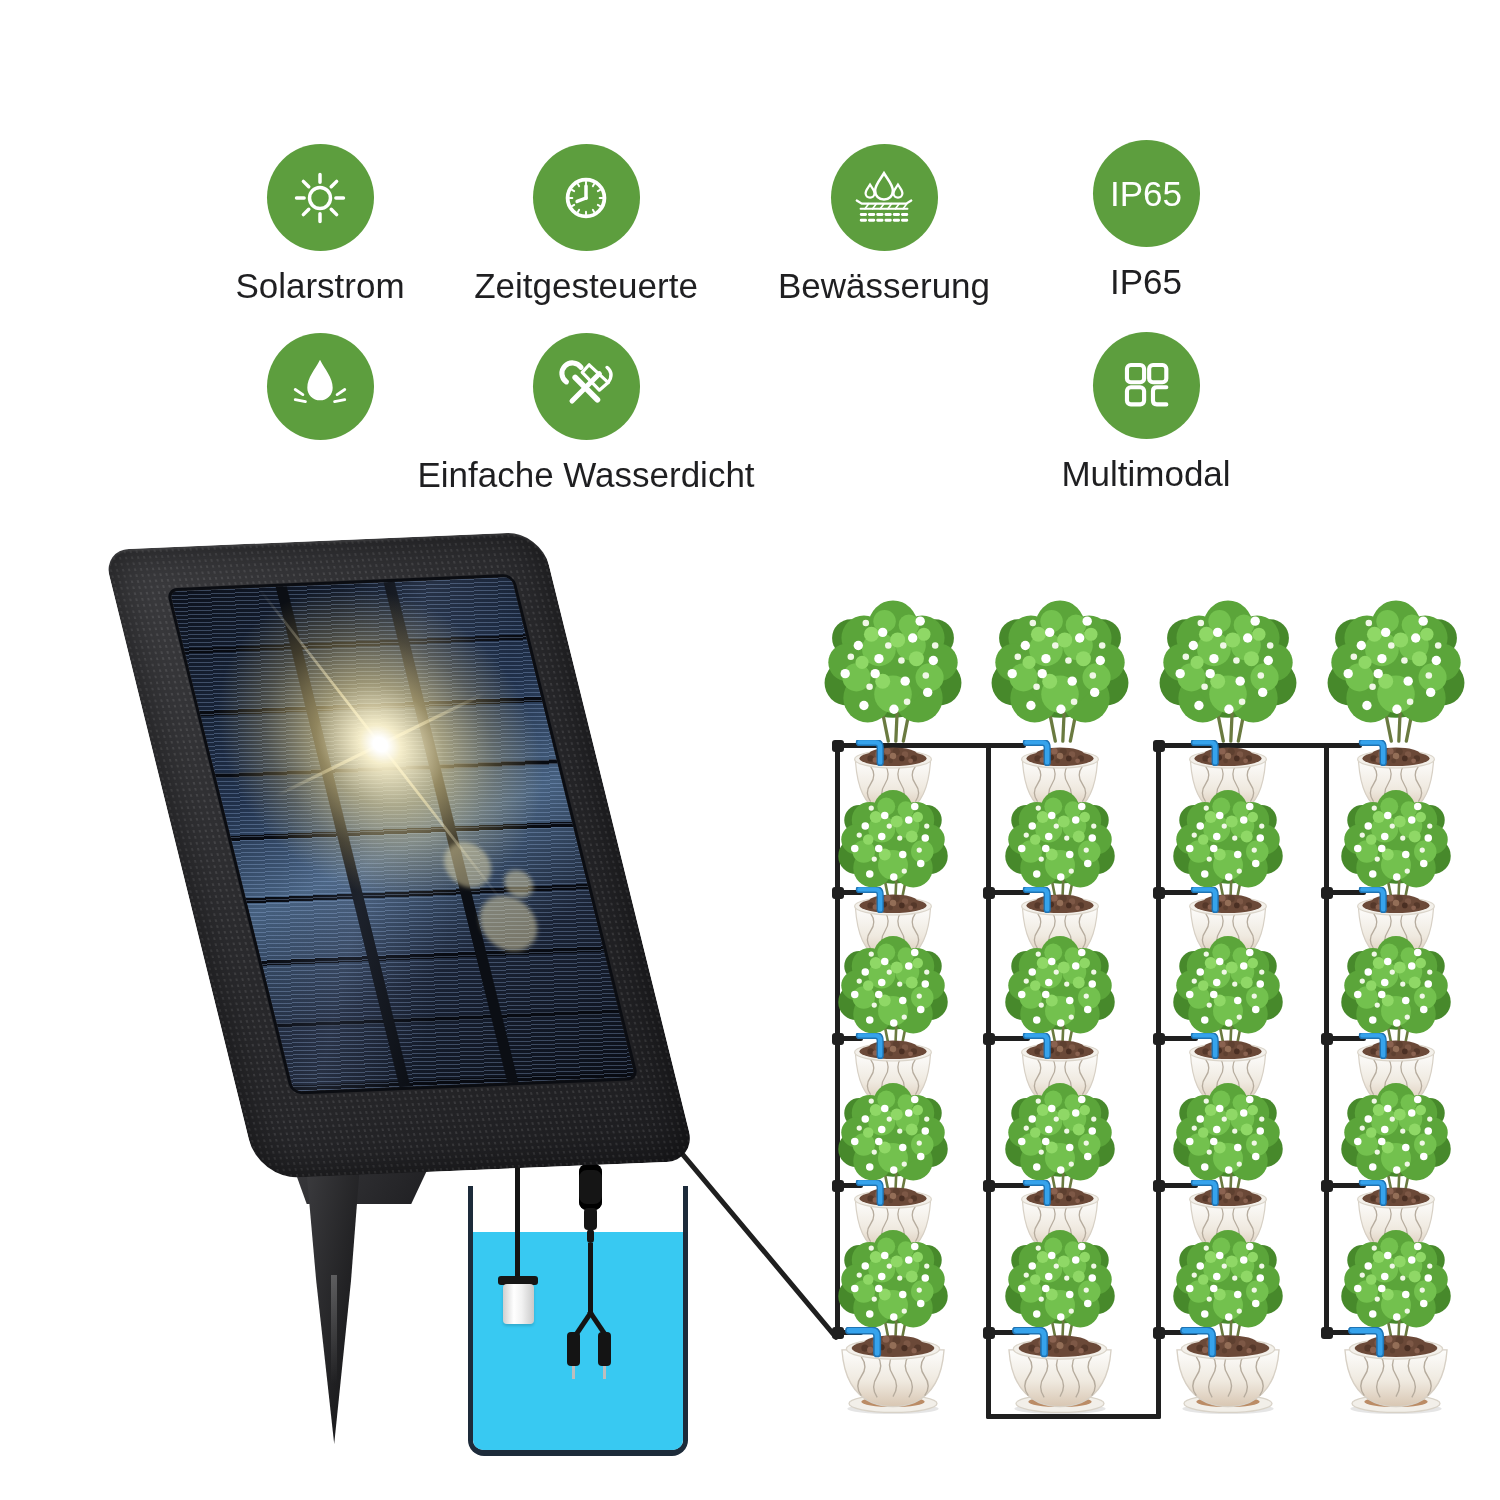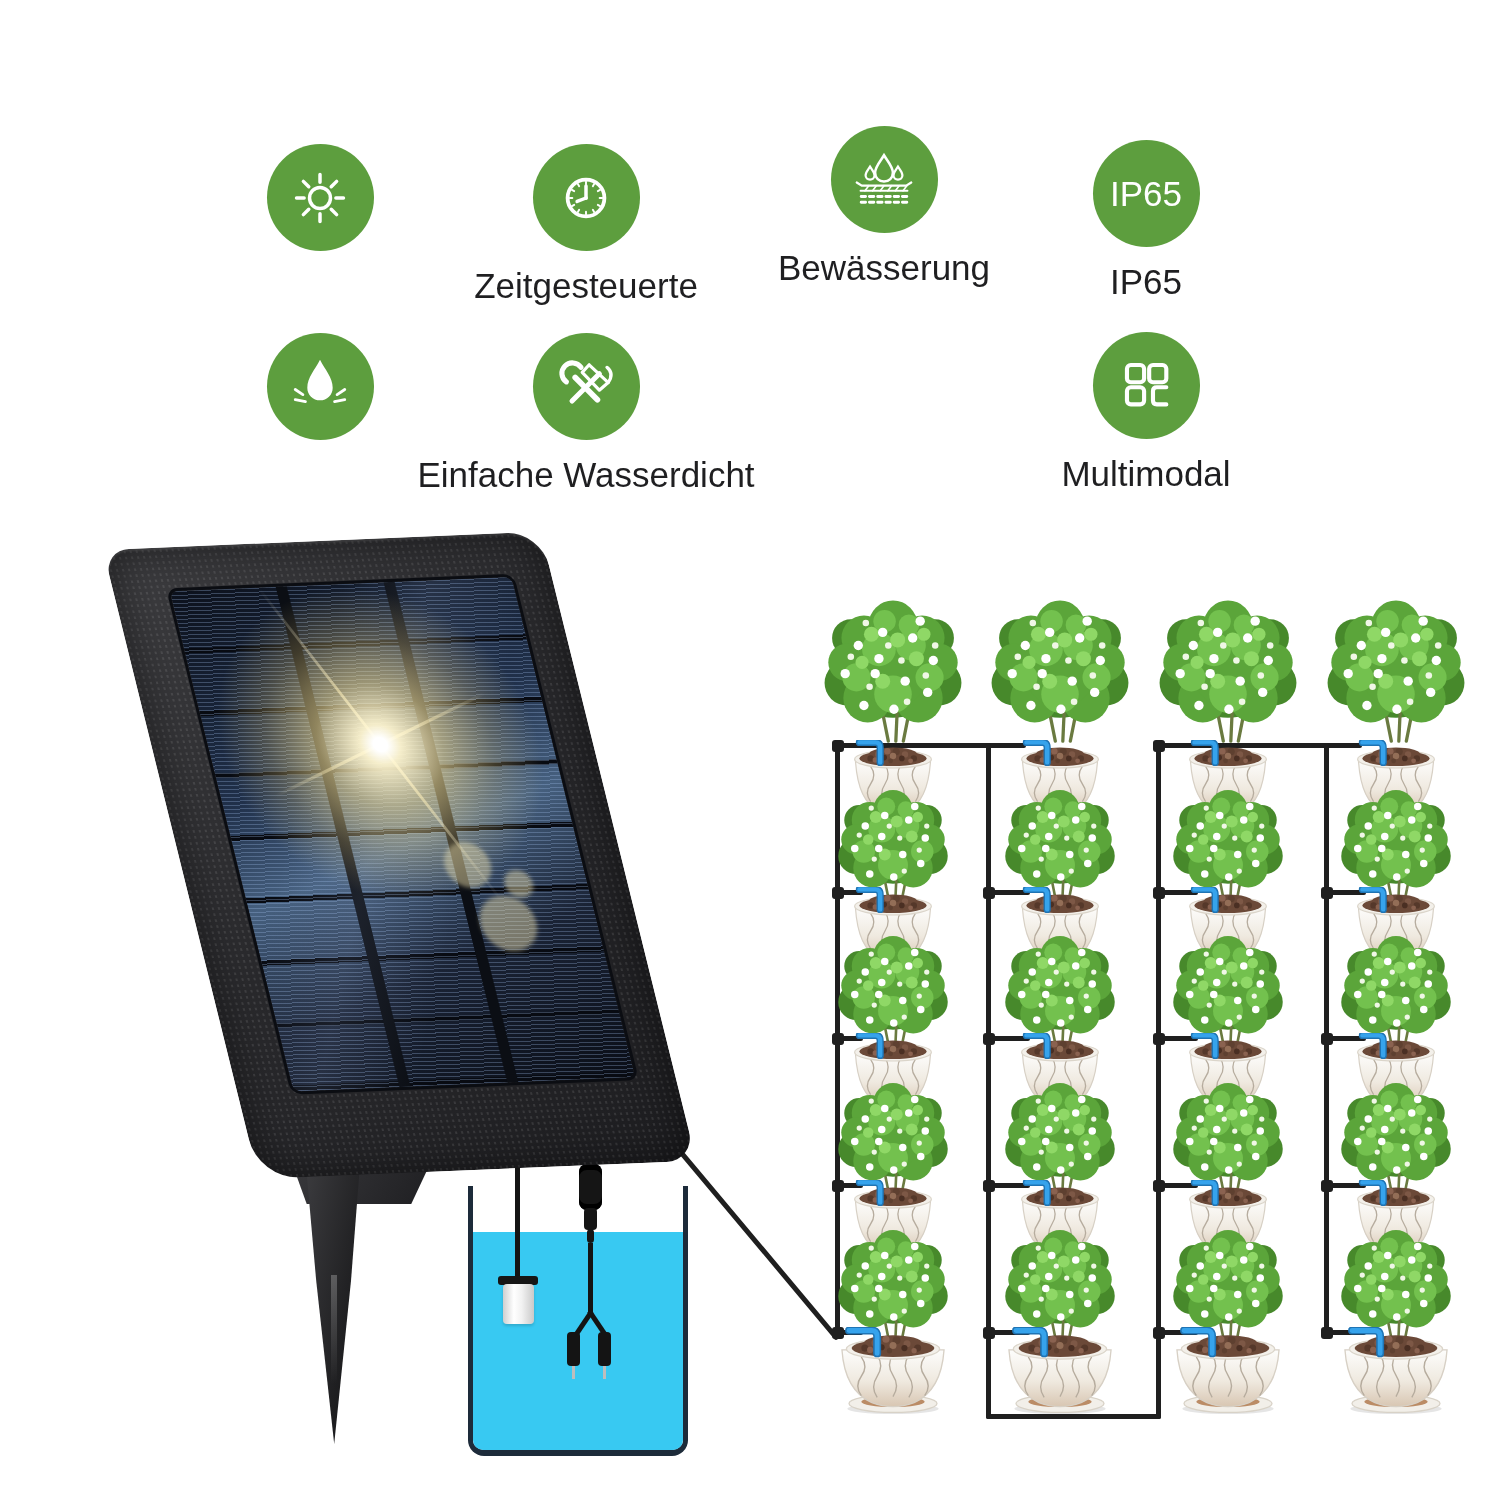--- a/index.html
+++ b/index.html
@@ -81,35 +81,36 @@
 <div class="canvas">
 
 
   <div class="feat" style="left:320px;top:144px">
     <div class="circle">
       <svg viewBox="0 0 104 104" fill="none" stroke="#fff" stroke-linecap="round">
         <circle cx="52" cy="52" r="16.5" stroke-width="5.5"></circle>
         <path stroke-width="5.5" d="M52 27 V15 M52 77 V89 M27 52 H15 M77 52 H89 M69.7 34.3 L78.2 25.8 M34.3 34.3 L25.8 25.8 M34.3 69.7 L25.8 78.2 M69.7 69.7 L78.2 78.2"></path>
       </svg>
     </div>
+    <div class="flabel">Solarstrom</div>
   </div>
 
   <div class="feat" style="left:586px;top:144px">
     <div class="circle">
       <svg viewBox="0 0 104 104" fill="none" stroke="#fff" stroke-linecap="round">
         <circle cx="52" cy="52" r="29" stroke-width="6"></circle>
         <path stroke-width="3" d="M73.5 52 H77.5 M70.6 62.8 L74.1 64.8 M62.8 70.6 L64.8 74.1 M52 73.5 V77.5 M41.2 70.6 L39.2 74.1 M33.4 62.8 L29.9 64.8 M30.5 52 H26.5 M33.4 41.2 L29.9 39.2 M41.2 33.4 L39.2 29.9 M52 30.5 V26.5 M62.8 33.4 L64.8 29.9 M70.6 41.2 L74.1 39.2"></path>
         <path stroke-width="5.5" d="M52 52 V33 M52 52 L38 57.5"></path>
         <circle cx="52" cy="52" r="3" fill="#fff" stroke="none"></circle>
       </svg>
     </div>
     <div class="flabel">Zeitgesteuerte</div>
   </div>
 
-  <div class="feat" style="left:884px;top:126px">
+  <div class="feat" style="left:884px;top:144px">
     <div class="circle">
       <svg viewBox="0 0 104 104" fill="none" stroke="#fff" stroke-linecap="round">
         <path stroke-width="4" d="M52 13 C46 23 38 31 38 40.5 C38 48.8 44.2 54.5 52 54.5 C59.8 54.5 66 48.8 66 40.5 C66 31 58 23 52 13 Z"></path>
         <path stroke-width="3.5" d="M30 31 C27 36 23 40 23 44.6 C23 48.9 26.1 51.5 30 51.5 C33.9 51.5 37 48.9 37 44.6 C37 40 33 36 30 31 Z"></path>
         <path stroke-width="3.5" d="M74 31 C71 36 67 40 67 44.6 C67 48.9 70.1 51.5 74 51.5 C77.9 51.5 81 48.9 81 44.6 C81 40 77 36 74 31 Z"></path>
         <path stroke-width="3.5" d="M9 56 L17 61 H87 L95 56"></path>
         <path stroke-width="2.5" d="M22 69 L28 61 M34 69 L40 61 M46 69 L52 61 M58 69 L64 61 M70 69 L76 61 M82 69 L88 61"></path>
         <path stroke-width="3" d="M15 69 H89"></path>
         <path stroke-width="4.5" stroke-dasharray="7 6" d="M16 78 H88 M16 87 H88"></path>
       </svg>

